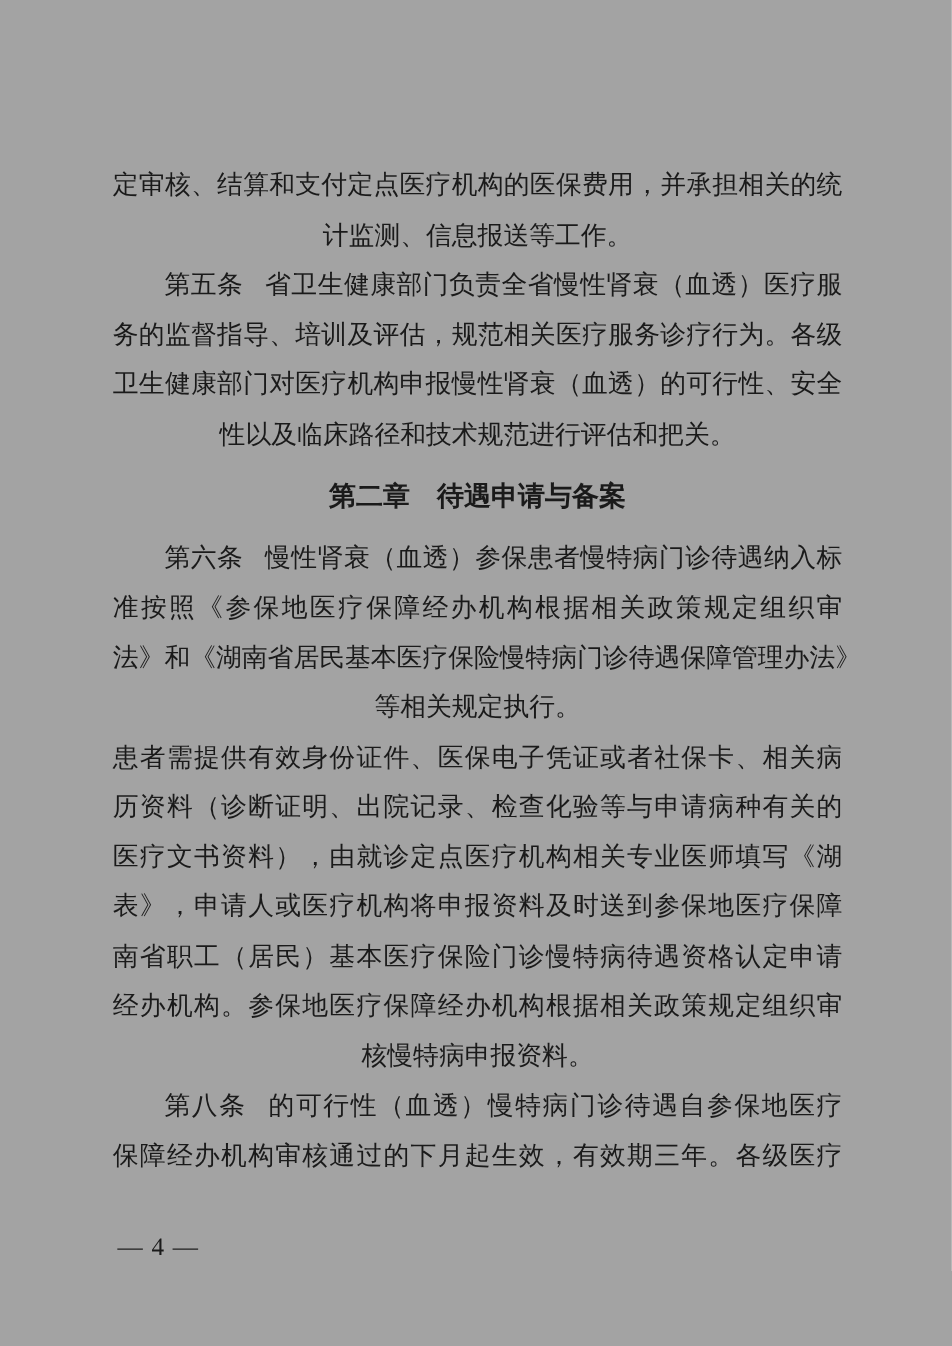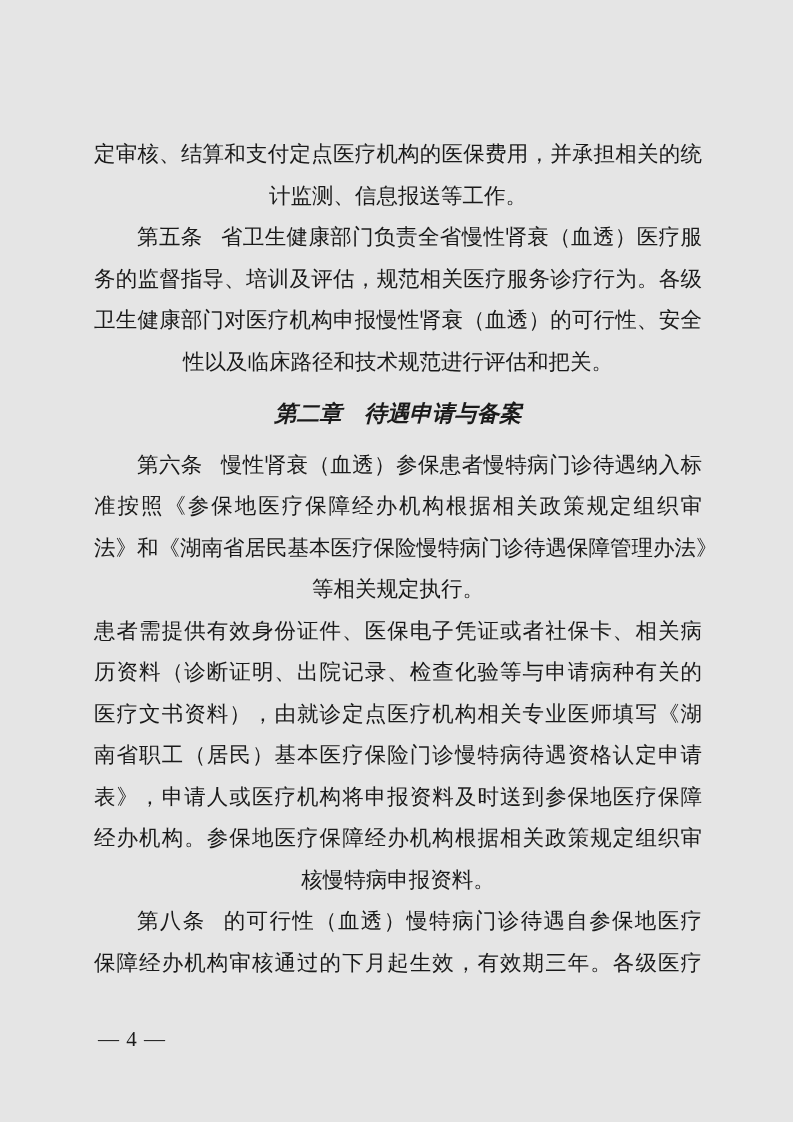--- a/index.html
+++ b/index.html
@@ -6,21 +6,21 @@
   body {
     width: 793px;
     height: 1122px;
     background: #ffffff;
     position: relative;
     overflow: hidden;
   }
   .page {
     position: absolute;
     inset: 0;
-    background: #e5e5e5;
+    background: #a3a3a3;
     color: #1a1a1a;
   }
   .content {
     position: absolute;
     left: 94px;
     top: 134px;
     width: 608px;
   }
   .line {
     font-family: "Liberation Serif", "DejaVu Serif", serif;
@@ -45,21 +45,20 @@
     margin-right: 0.85em;
   }
   .line.heading {
     text-align: center;
     text-align-last: center;
     font-family: "Liberation Sans", "DejaVu Sans", sans-serif;
     font-weight: 700;
     font-size: 22.5px;
     height: 41.5px;
     margin: 10px 0;
-    font-style: italic;
   }
   .footer {
     position: absolute;
     left: 98px;
     top: 1027px;
     font-family: "Liberation Serif", "DejaVu Serif", serif;
     font-size: 21px;
     color: #1a1a1a;
     letter-spacing: 1px;
   }
@@ -76,21 +75,21 @@
       <div class="line fill">卫生健康部门对医疗机构申报慢性肾衰（血透）的可行性、安全</div>
       <div class="line">性以及临床路径和技术规范进行评估和把关。</div>
       <div class="line heading">第二章　待遇申请与备案</div>
       <div class="line fill indent"><span class="article-no">第六条</span><span>慢性肾衰（血透）参保患者慢特病门诊待遇纳入标</span></div>
       <div class="line fill">准按照《参保地医疗保障经办机构根据相关政策规定组织审</div>
       <div class="line fill">法》和《湖南省居民基本医疗保险慢特病门诊待遇保障管理办法》</div>
       <div class="line">等相关规定执行。</div>
       <div class="line fill">患者需提供有效身份证件、医保电子凭证或者社保卡、相关病</div>
       <div class="line fill">历资料（诊断证明、出院记录、检查化验等与申请病种有关的</div>
       <div class="line fill">医疗文书资料），由就诊定点医疗机构相关专业医师填写《湖</div>
+      <div class="line fill">表》，申请人或医疗机构将申报资料及时送到参保地医疗保障</div>
       <div class="line fill">南省职工（居民）基本医疗保险门诊慢特病待遇资格认定申请</div>
-      <div class="line fill">表》，申请人或医疗机构将申报资料及时送到参保地医疗保障</div>
       <div class="line fill">经办机构。参保地医疗保障经办机构根据相关政策规定组织审</div>
       <div class="line">核慢特病申报资料。</div>
       <div class="line fill indent"><span class="article-no">第八条</span><span>的可行性（血透）慢特病门诊待遇自参保地医疗</span></div>
       <div class="line fill">保障经办机构审核通过的下月起生效，有效期三年。各级医疗</div>
     </div>
   <div class="footer">— 4 —</div>
 </div>
 
 </body></html>

